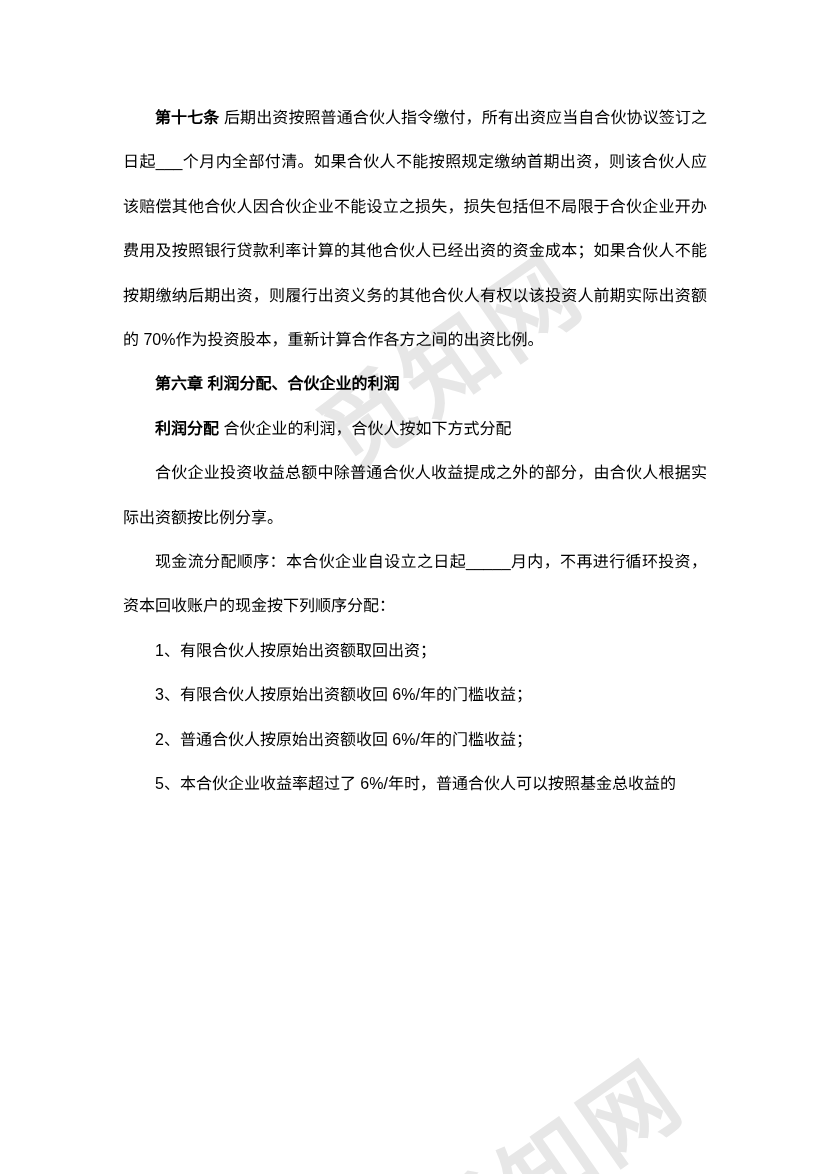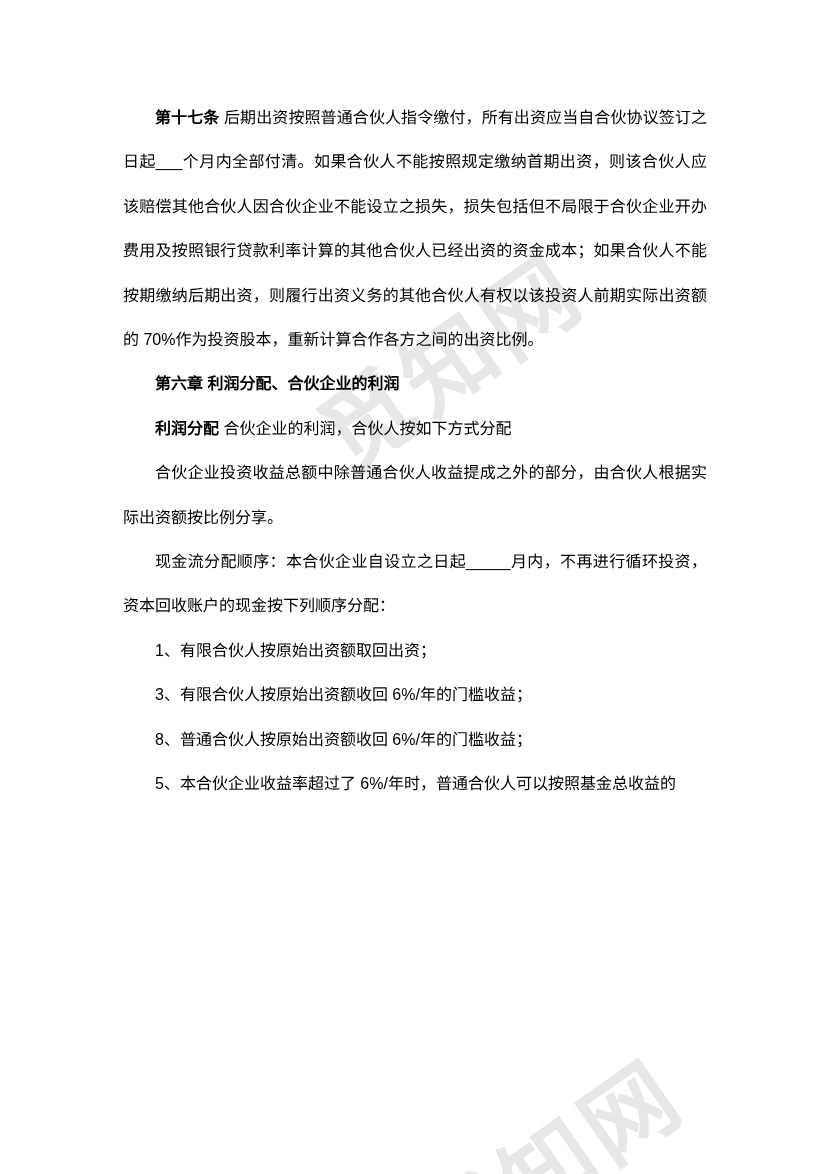--- a/index.html
+++ b/index.html
@@ -68,17 +68,17 @@
   <p>合伙企业投资收益总额中除普通合伙人收益提成之外的部分，由合伙人根据实际出资额按比例分享。</p>
 
 
   <p>现金流分配顺序：本合伙企业自设立之日起_____月内，不再进行循环投资，资本回收账户的现金按下列顺序分配：</p>
 
   <p>1、有限合伙人按原始出资额取回出资；</p>
 
 
   <p>3、有限合伙人按原始出资额收回 6%/年的门槛收益；</p>
 
-  <p>8、普通合伙人按原始出资额收回 6%/年的门槛收益；</p>
+  <p>2、普通合伙人按原始出资额收回 6%/年的门槛收益；</p>
 
   <p>5、本合伙企业收益率超过了 6%/年时，普通合伙人可以按照基金总收益的</p>
 
 </div>
 
 </body></html>

